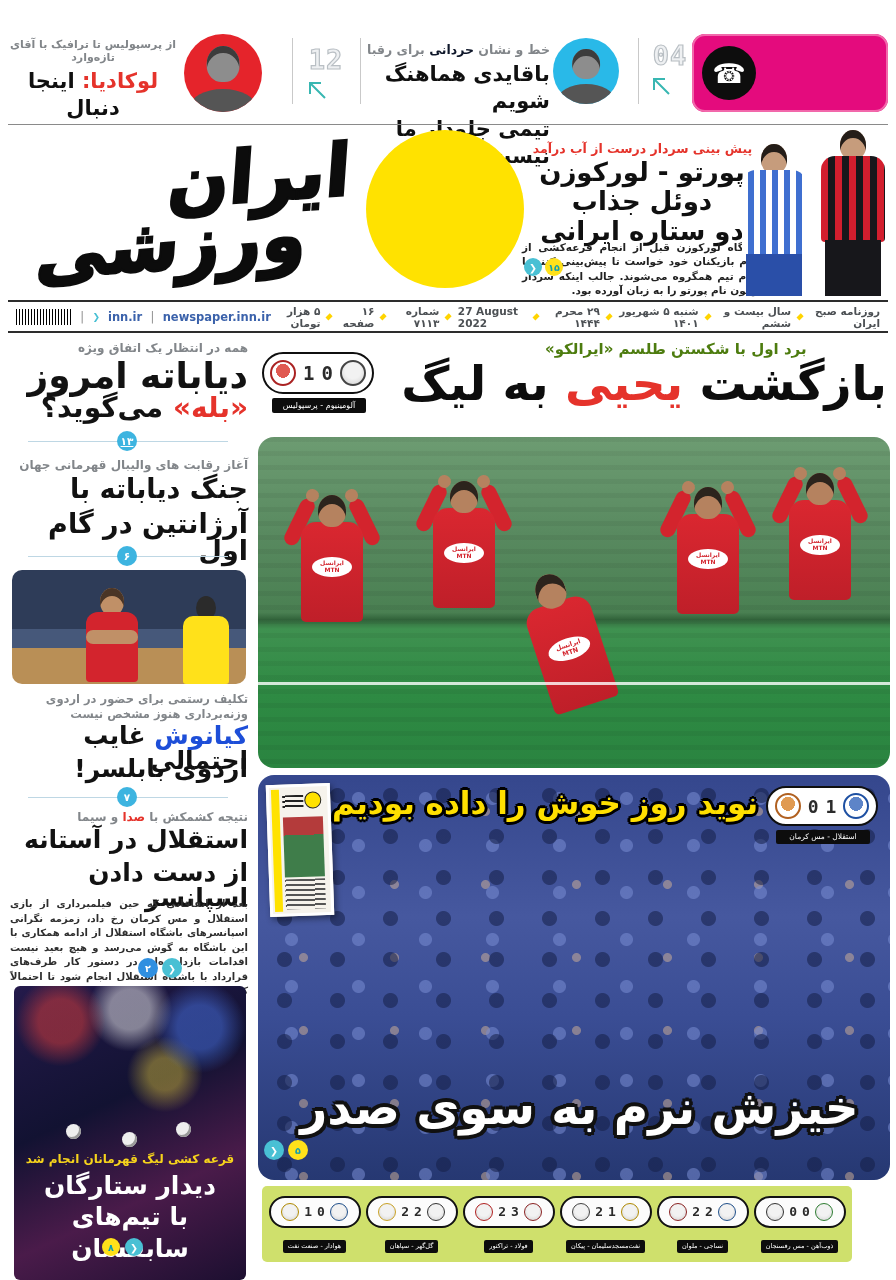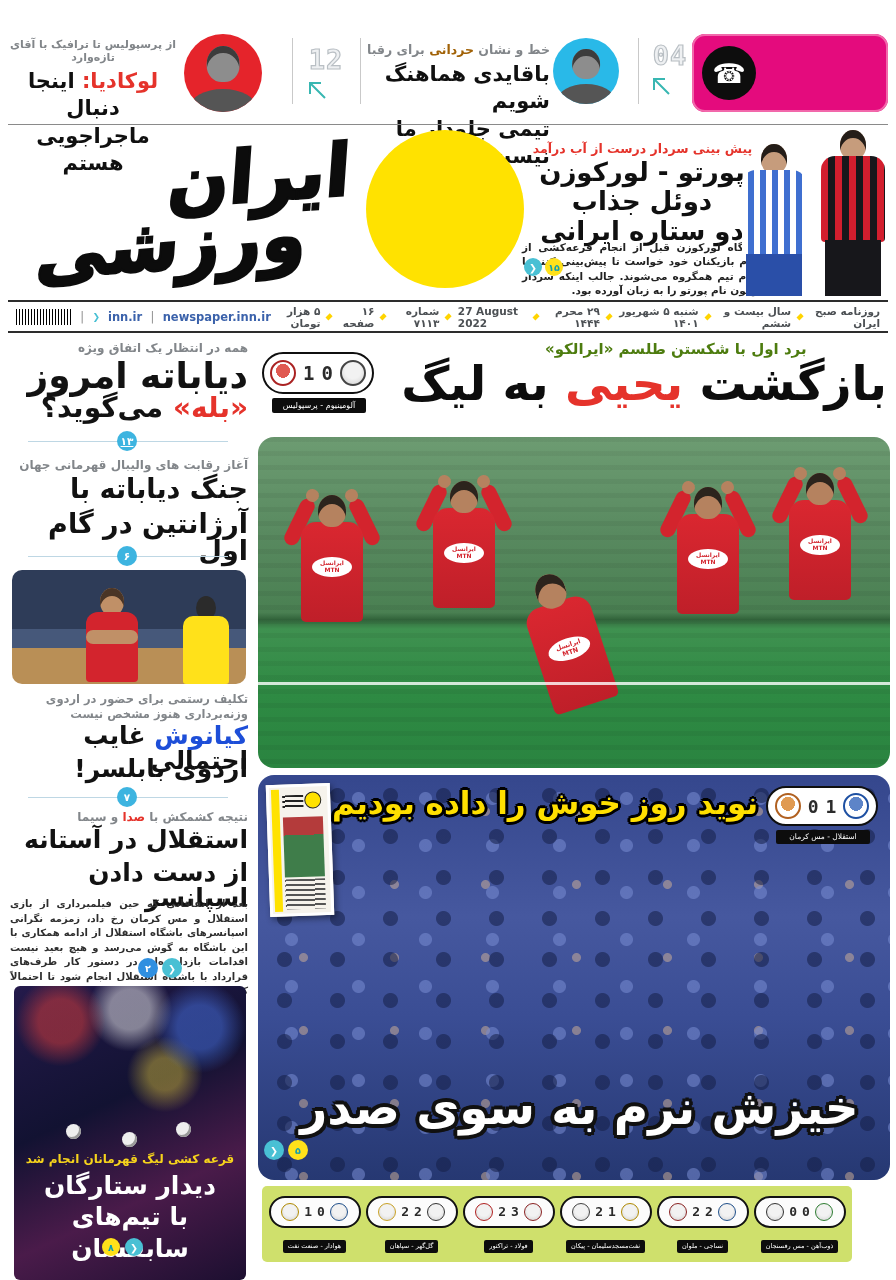--- a/index.html
+++ b/index.html
@@ -21,21 +21,21 @@
           font-family:"DejaVu Sans Mono",monospace;letter-spacing:1px;}
   .pm-arrow{display:block;margin:2px auto 0 4px;}
   .portrait{position:absolute;border-radius:50%;overflow:hidden;}
   .portrait .p-head{position:absolute;left:50%;transform:translateX(-50%);top:16%;width:42%;height:46%;
                     border-radius:50% 50% 46% 46%;background:#8d8d8d;box-shadow:inset 0 7px 0 #3c3c3c;}
   .portrait .p-sh{position:absolute;left:50%;transform:translateX(-50%);bottom:-18%;width:86%;height:48%;
                   border-radius:50% 50% 0 0;background:#555;}
   .ts-text{position:absolute;text-align:right;}
   .ts-kicker{font-size:12.5px;font-weight:bold;color:#82868a;margin-bottom:4px;}
   .ts-head{font-size:21px;font-weight:bold;color:#101010;line-height:1.3;}
-  .hl-cyan{color:#a16207;}
+  .hl-cyan{color:#0f172a;}
   .hl-red{color:#e5332b;}
   .hl-green{color:#1d4ed8;}
   .rule1{position:absolute;left:8px;right:8px;top:124px;height:1px;background:#8a8a8a;}
 
   
   .logo-circle{position:absolute;left:366px;top:130px;width:158px;height:158px;border-radius:50%;background:#ffe200;}
   .logo-word{position:absolute;font-weight:bold;color:#0c0c0c;font-size:72px;line-height:1;
              transform:rotate(-4deg) skewX(-8deg);-webkit-text-stroke:2.5px #0c0c0c;letter-spacing:-2px;}
   .porto-kicker{position:absolute;left:520px;top:141px;width:245px;text-align:center;color:#e5332b;
                 font-size:12.5px;font-weight:bold;}
@@ -211,21 +211,20 @@
   </div>
 
   <div class="portrait" style="left:184px;top:34px;width:78px;height:78px;background:#e5242b;">
     <div class="p-head"></div>
     <div class="p-sh"></div>
   </div>
   <div class="ts-text" style="left:6px;top:38px;width:174px;text-align:center;">
     <div class="ts-kicker" style="font-size:11px;">از پرسپولیس تا ترافیک با آقای تازه‌وارد</div>
     <div class="ts-head">
       <div><span class="hl-red">لوکادیا:</span><span> اینجا دنبال</span></div>
-      <div>ماجراجویی هستم</div>
     </div>
   </div>
 
   <div class="vdiv" style="left:292px;"></div>
   <div class="vdiv" style="left:360px;"></div>
   <div class="vdiv" style="left:638px;"></div>
   <div class="rule1"></div>
 
   <div class="logo-circle"></div>
   <div class="logo-word" style="left:168px;top:140px;">ایران</div>

